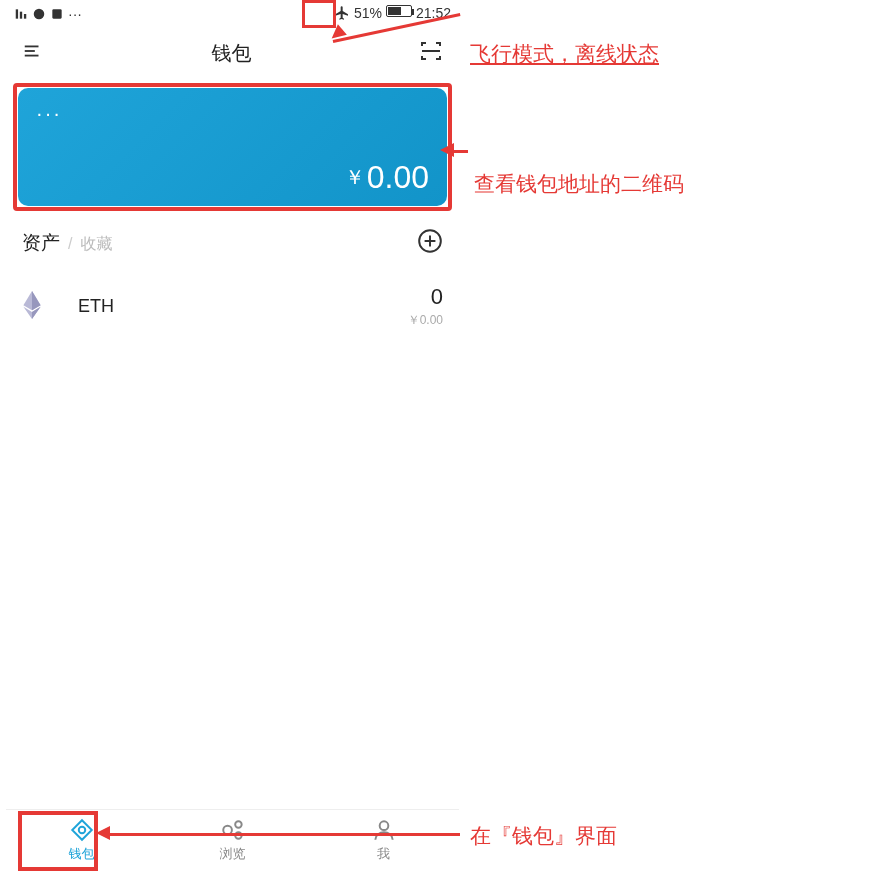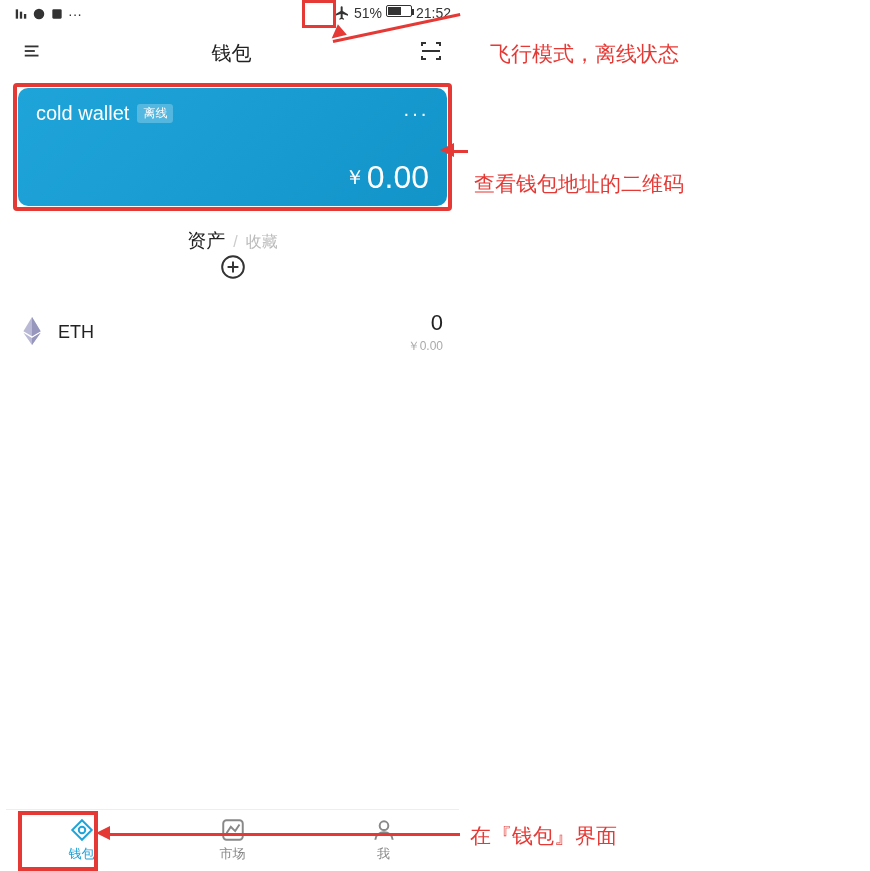--- a/index.html
+++ b/index.html
@@ -100,36 +100,35 @@
     font-size:32px;
     font-weight:300;
   }
   .card-balance .cur{ font-size:20px; vertical-align:4px; margin-right:2px;}
   
   .assets-head{
     margin: 22px 16px 0 16px;
     display:flex;
     align-items:center;
     justify-content:space-between;
-    flex-direction:column;
   }
   .assets-tabs{ display:flex; align-items:baseline; gap:8px;}
   .tab-assets{ font-size:19px; color:#222; font-weight:500;}
   .tab-sep{ color:#ccc; font-size:16px;}
   .tab-fav{ color:#bbb; font-size:16px;}
   .add-btn svg{ width:26px;height:26px; stroke:#333; stroke-width:1.8; fill:none;}
   
   .asset-row{
     margin: 20px 16px 0 16px;
     display:flex;
     align-items:center;
     justify-content:space-between;
     padding: 6px 0;
   }
-  .asset-left{ display:flex; align-items:center; gap:16px;}
+  .asset-left{ display:flex; align-items:center; gap:36px;}
   .eth-icon svg{ width:20px; height:28px;}
   .asset-name{ font-size:18px; color:#222;}
   .asset-right{ text-align:right;}
   .asset-amount{ font-size:22px; color:#222; font-weight:500;}
   .asset-fiat{ font-size:12px; color:#aaa; margin-top:2px;}
   
   .bottom-tabs{
     position:absolute;
     bottom:2px; left:0; right:0;
     height:60px;
@@ -239,24 +238,20 @@
           <line x1="3" y1="12" x2="21" y2="12"></line>
         </svg>
     </span>
   </div>
 
   <div class="card-wrap">
     <div class="card-border"></div>
     <div class="wallet-card">
       <div>
         <div class="card-top">
-          <div class="card-name-row">
-            <span class="card-name">cold wallet</span>
-            <span class="offline-badge">离线</span>
-          </div>
           <span class="card-more">···</span>
         </div>
       </div>
       <div class="card-balance">
         <span class="cur">￥</span><span>0.00</span>
       </div>
     </div>
   </div>
 
   <div class="assets-head">
@@ -295,39 +290,40 @@
   <div class="bottom-tabs">
     <div class="tab active">
       <svg viewBox="0 0 24 24">
           <polygon points="12,3 21,12 12,21 3,12"></polygon>
           <circle cx="12" cy="12" r="3"></circle>
         </svg>
       <span>钱包</span>
     </div>
     <div class="tab">
       <svg viewBox="0 0 24 24">
-          <rect x="3" y="3" width="18" height="18" rx="3"></rect>
-          <polyline points="6,15 10,9 14,13 18,7"></polyline>
-        </svg>
-      <span>市场</span>
+          <circle cx="7" cy="12" r="4"></circle>
+          <circle cx="17" cy="7" r="3"></circle>
+          <circle cx="17" cy="17" r="3"></circle>
+        </svg>
+      <span>浏览</span>
     </div>
     <div class="tab">
       <svg viewBox="0 0 24 24">
           <circle cx="12" cy="8" r="4"></circle>
           <path d="M4 21c0-4 4-7 8-7s8 3 8 7"></path>
         </svg>
       <span>我</span>
     </div>
   </div>
   <div class="wallet-tab-box"></div>
 </div>
 
 <div class="arrow-line" style="left:333px; top:40px; width:130px; transform:rotate(-12deg); transform-origin:left center;"></div>
 <div class="arrow-head down-left" style="left:330px; top:27px;"></div>
-<div class="annot" style="left:490px; top:40px;">
+<div class="annot" style="left:470px; top:40px;text-decoration:underline;">
   <span class="text">飞行模式，离线状态</span>
 </div>
 
 <div class="arrow-line" style="left:453px; top:150px; width:15px;"></div>
 <div class="arrow-head left" style="left:440px; top:143px;"></div>
 <div class="annot" style="left:474px; top:170px;">
   <span class="text">查看钱包地址的二维码</span>
 </div>
 
 <div class="arrow-line" style="left:110px; top:833px; width:350px;"></div>

